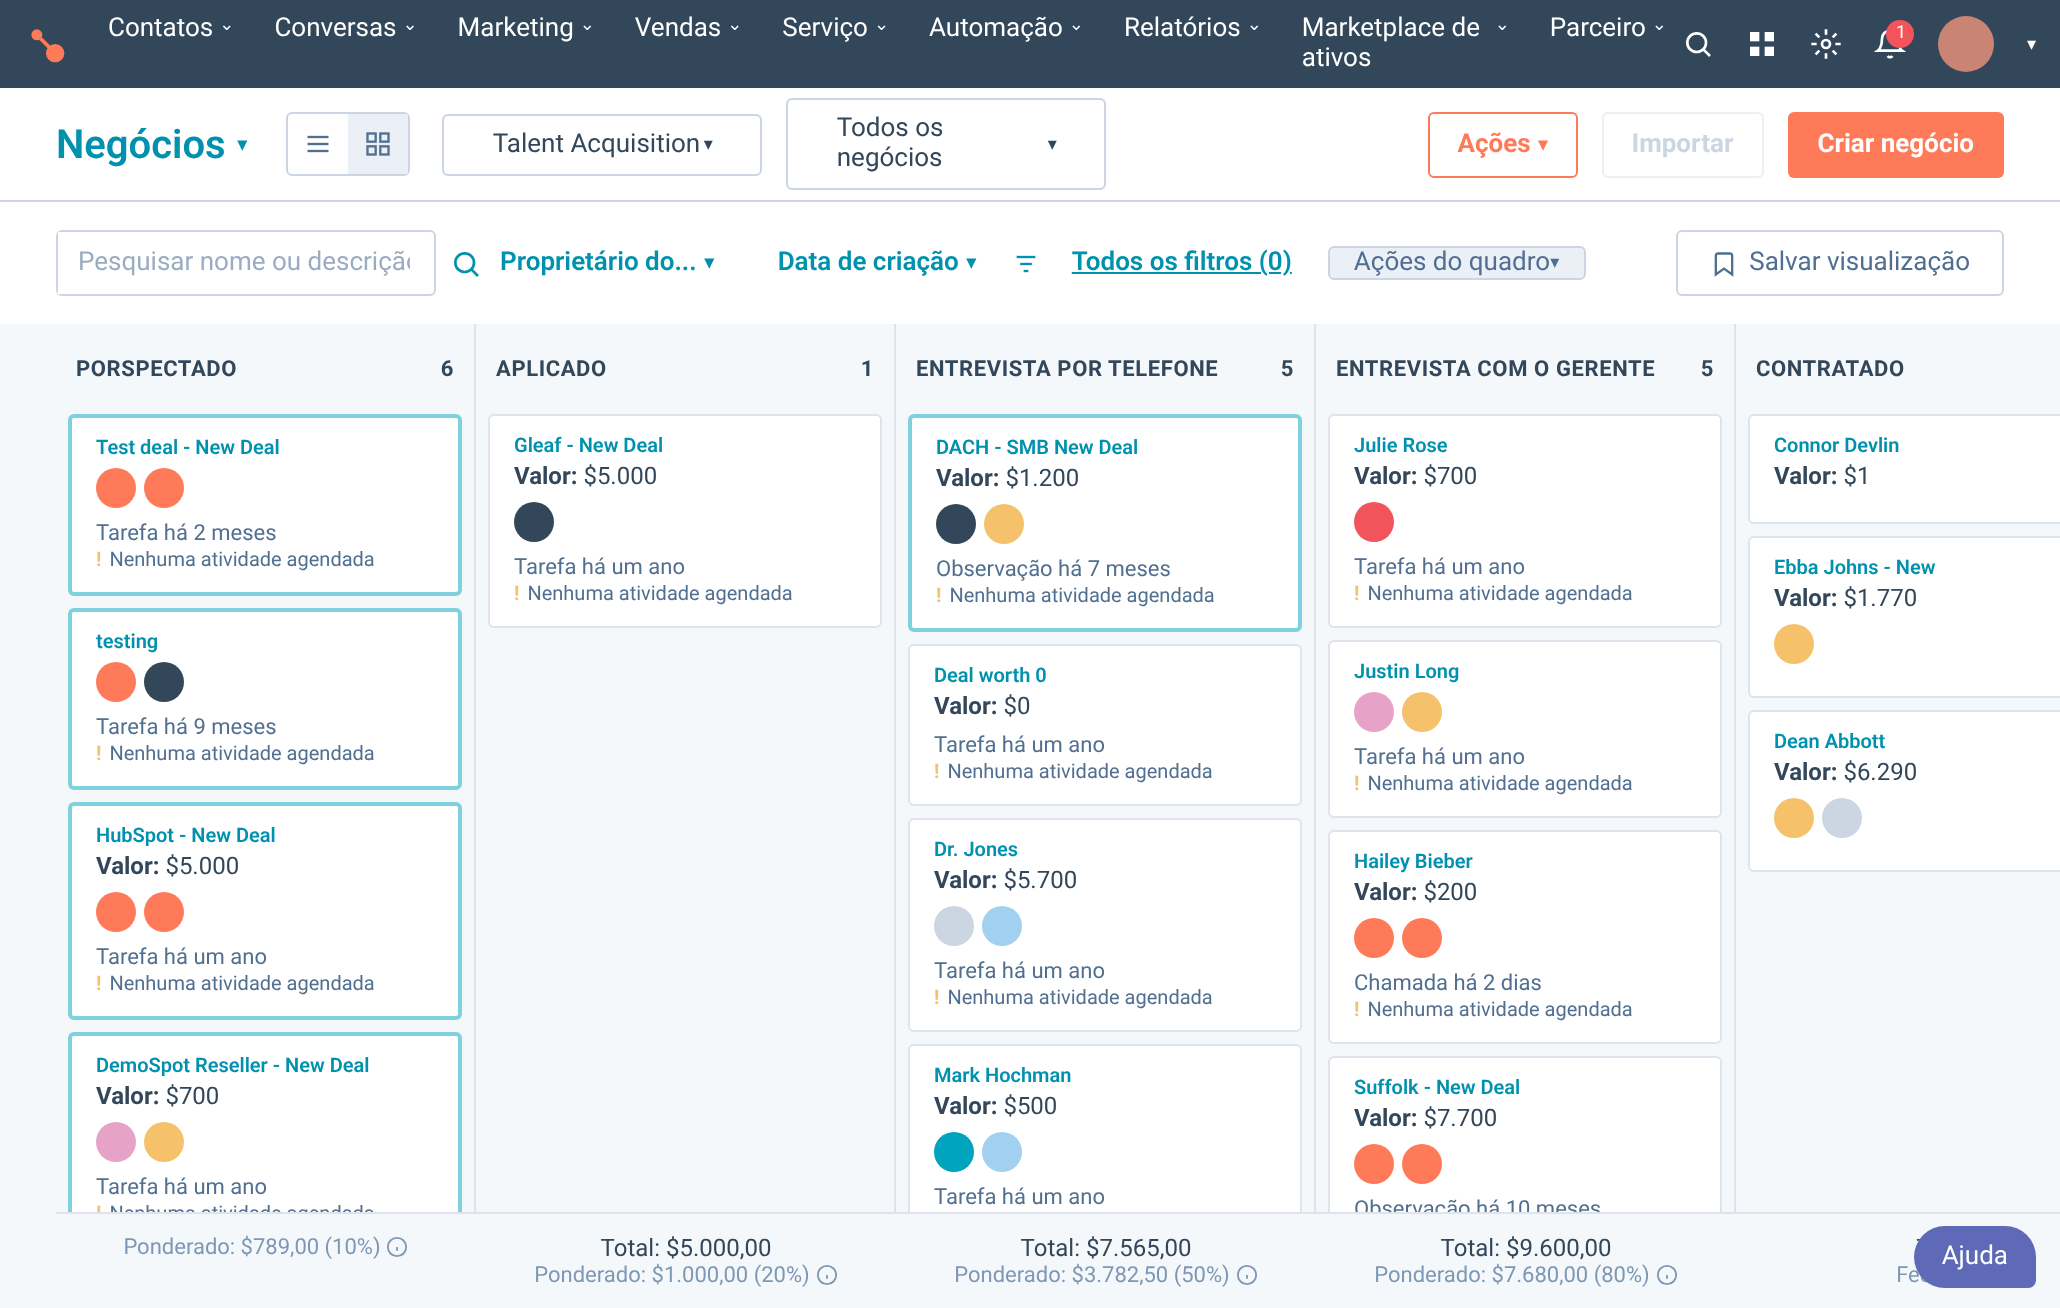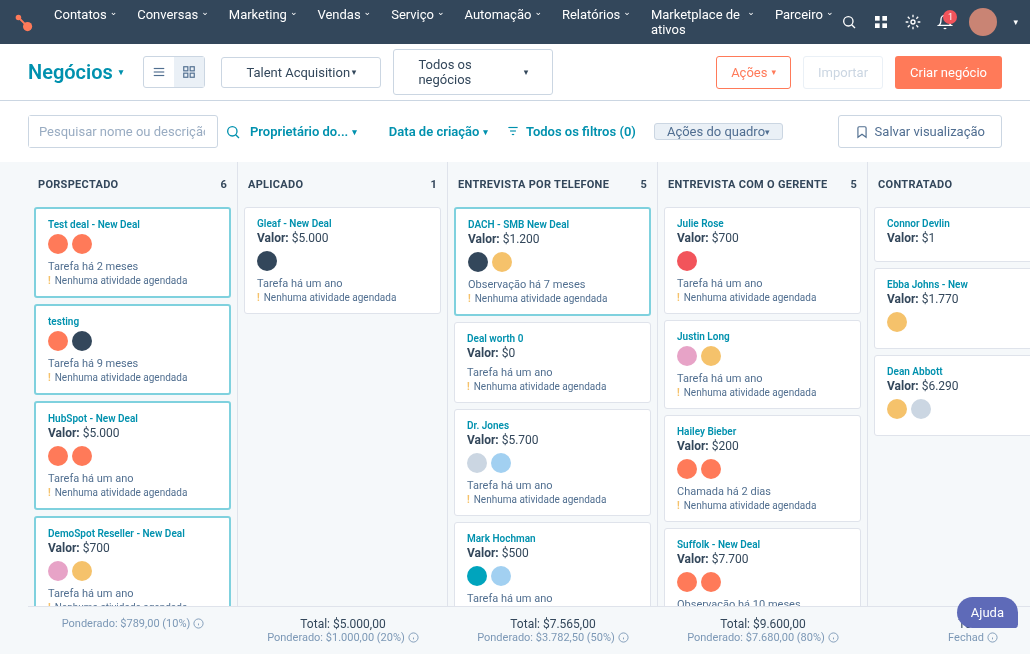--- a/index.html
+++ b/index.html
@@ -20,33 +20,33 @@
 
 .subheader { background: #fff; border-bottom: 1px solid #cbd6e2; height: 57px; display:flex; align-items:center; padding: 0 28px; gap: 12px; }
 .page-title { color: #0091ae; font-size: 20px; font-weight: 600; display:flex; align-items:center; gap:6px; margin-right: 8px; }
 .view-toggle { display:flex; border:1px solid #cbd6e2; border-radius:3px; }
 .view-toggle .vt { width:30px;height:30px;display:flex;align-items:center;justify-content:center;cursor:pointer; }
 .view-toggle .vt.active { background:#eaf0f6; }
 .dropdown-btn { border:1px solid #cbd6e2; background:#fff; padding: 7px 24px; border-radius:3px; display:flex; align-items:center; justify-content:space-between; cursor:pointer; font-size:13px; color:#33475b; }
 .dd-pipeline { width: 160px; margin-left:4px; }
 .dd-owner { width: 160px; }
 .spacer { flex: 1; }
-.btn { padding: 8px 14px; border-radius: 3px; font-size: 13px; cursor: pointer; border:1px solid transparent; }
+.btn { padding: 8px 14px; border-radius: 3px; font-size: 13px; cursor: pointer; border:1px solid transparent;font-weight:bold; }
 .btn-outline { border-color: #ff7a59; color:#ff7a59; background:#fff; display:flex;align-items:center;gap:4px; }
 .btn-ghost { color: #cbd6e2; background:#fff; border-color:#eaf0f6; }
 .btn-primary { background:#ff7a59; color:#fff; }
 
 
 .filterbar { background:#fff; padding: 14px 28px; display:flex; align-items:center; gap:18px; font-size:13px; }
 .search-wrap { border:1px solid #cbd6e2; border-radius:3px; display:flex; align-items:center; width:190px; }
 .search-wrap input { border:none; outline:none; padding:8px 10px; flex:1; font-size:13px; color:#33475b; }
 .search-wrap input::placeholder { color:#99acc2; }
 .search-wrap .sbtn { padding: 6px 10px; color:#7c98b6; cursor:pointer; }
 .filter-link { color:#0091ae; font-weight:600; display:flex;align-items:center;gap:4px;cursor:pointer;padding-left:14px; }
-.filter-all { color:#0091ae; font-weight:600; display:flex;align-items:flex-start;gap:6px;cursor:pointer; }
+.filter-all { color:#0091ae; font-weight:600; display:flex;align-items:flex-end;gap:16px;cursor:pointer;text-decoration:underline; }
 .board-actions { border:1px solid #cbd6e2; background:#eaf0f6; padding:0 12px; border-radius:3px; color:#506e91;cursor:pointer;display:flex;align-items:center;gap:0; }
 .save-view { border:1px solid #cbd6e2; background:#fff; padding:8px 16px; border-radius:3px; color:#506e91;cursor:pointer;display:flex;align-items:center;gap:6px; margin-left:auto; }
 
 
 .board { display:flex; overflow:hidden; height: calc(654px - 44px - 60px - 54px); padding: 0 0 0 28px; }
 .col { width: 210px; flex-shrink:0; border-right:1px solid #dfe3eb; display:flex; flex-direction:column; }
 .col-head { padding: 16px 10px; display:flex; justify-content:space-between; font-size:11px; font-weight:700; color:#33475b; text-transform:uppercase; letter-spacing:0.3px; }
 .col-cards { flex:1; overflow-y:auto; padding: 0 6px 6px 6px; display:flex; flex-direction:column; gap:6px; }
 .card { background:#fff; border:1px solid #dfe3eb; border-radius:3px; padding:10px 12px; font-size:12px; color:#33475b; }
 .card.active { border:2px solid #7fd1de; }
@@ -65,21 +65,21 @@
 .card-task { font-size:11px; color:#516f90; margin-bottom:2px; }
 .card-warn { font-size:10px; color:#516f90; display:flex; align-items:center; gap:4px; }
 .card-warn::before { content:"!"; color:#f5c26b; font-weight:700; }
 
 
 .totals { position:absolute; bottom:0; left:28px; right:0; display:flex; background:#f5f8fa; border-top:1px solid #dfe3eb; }
 .total-cell { width:210px; flex-shrink:0; text-align:center; padding:10px 6px; font-size:12px; color:#33475b; }
 .total-cell .t1 { display:block; }
 .total-cell .t2 { color:#7c98b6; font-size:11px; display:flex;align-items:center;justify-content:center;gap:3px; }
 
-.help-bubble { position:absolute; bottom:26px; right:12px; background:#5e6ab8; color:#fff; padding:8px 14px; border-radius:16px 16px 4px 16px; font-size:13px; cursor:pointer; }
+.help-bubble { position:absolute; bottom:10px; right:12px; background:#5e6ab8; color:#fff; padding:8px 14px; border-radius:16px 16px 4px 16px; font-size:13px; cursor:pointer; }
 
 svg { display:block; }
 </style>
 </head>
 <body>
 
 <div class="topnav">
   <span class="logo">
     <svg width="22" height="22" viewBox="0 0 24 24">
         <circle cx="7" cy="7" r="3" fill="#ff7a59"></circle>

